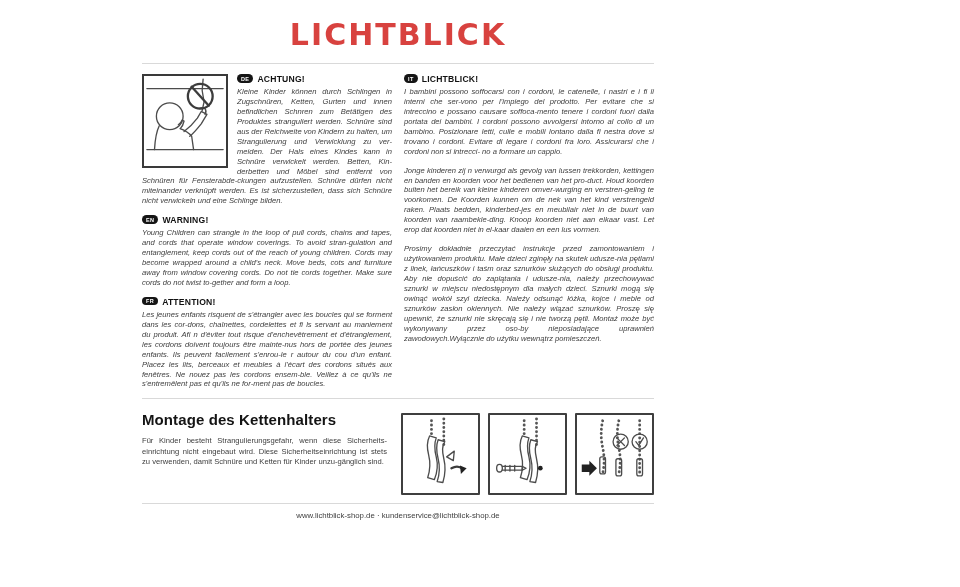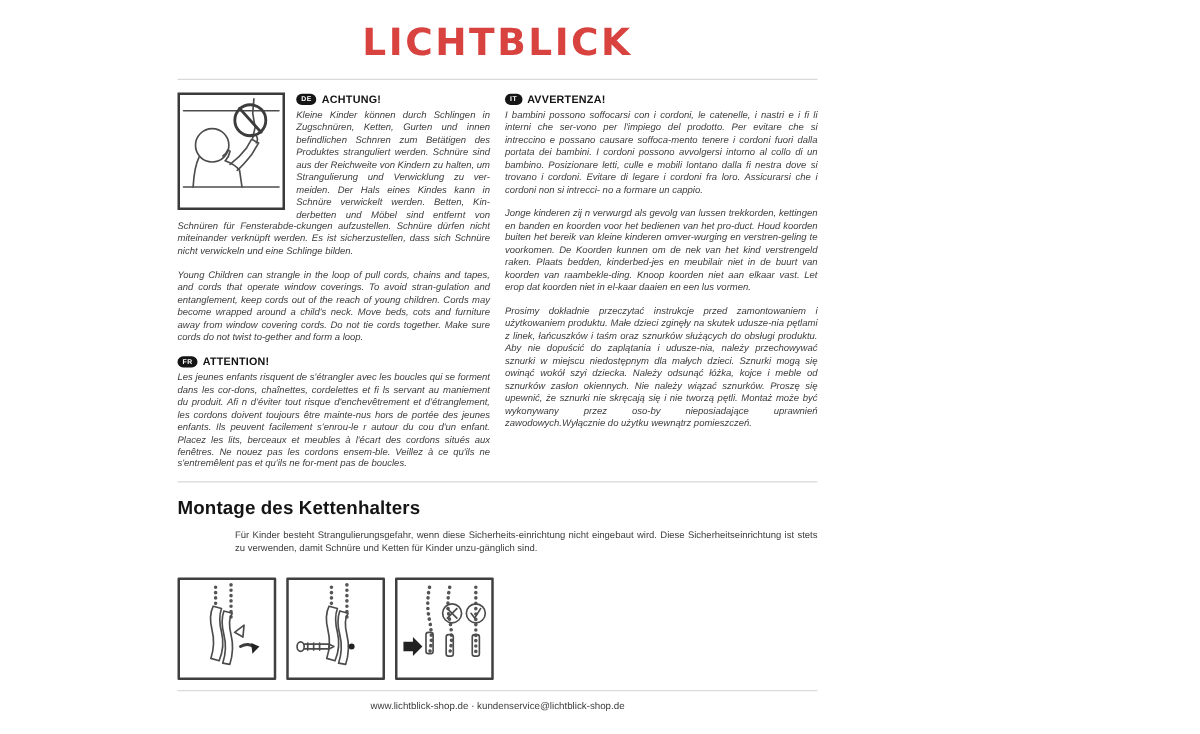--- a/index.html
+++ b/index.html
@@ -7,33 +7,33 @@
   .page { width: 796px; height: 587px; background: #fff; overflow: hidden; }
   .sheet { width: 512px; margin: 0 auto; padding-top: 20px; }
 
   .logo { text-align: center; font-family: "DejaVu Sans", sans-serif; font-weight: bold; font-size: 30px; letter-spacing: 2px; color: #d8423f; line-height: 1; }
   .rule { border: none; border-top: 1px solid #d9d9d9; margin: 0; }
   .rule-top { margin-top: 13px; }
 
   .cols { display: flex; gap: 12px; margin-top: 10px; }
   .col { flex: 1 1 0; min-width: 0; }
 
-  .warn-head { display: flex; align-items: flex-end; gap: 4px; margin: 0 0 3px 0; }
+  .warn-head { display: flex; align-items: flex-start; gap: 4px; margin: 0 0 3px 0; }
   .warn-sec { margin-bottom: 9px; }
   .lang-badge { display: inline-block; background: #151515; color: #fff; font-size: 5.5px; font-weight: bold; letter-spacing: 0.4px; padding: 1.5px 4px 1px 4px; border-radius: 8px; line-height: 1.1; }
   .warn-title { font-size: 8.6px; font-weight: bold; color: #111; letter-spacing: 0.2px; }
   .warn-body { font-size: 7.6px; line-height: 1.31; color: #3d3d3d; text-align: justify; font-style: italic; }
 
   .fig-box { float: left; width: 86px; height: 94px; border: 2px solid #3a3a3a; margin: 0 9px 4px 0; background: #fff; }
   .fig-box svg { display: block; width: 100%; height: 100%; }
 
-  .montage { display: flex; gap: 14px; margin-top: 10px; margin-bottom: 8px; flex-direction: column; }
+  .montage { display: flex; gap: 14px; margin-top: 10px; margin-bottom: 8px; }
   .montage-text { flex: 1 1 0; }
   .montage-title { font-size: 15px; font-weight: bold; color: #141414; margin: 2px 0 8px 0; letter-spacing: 0.1px; }
-  .montage-body { font-size: 7.6px; line-height: 1.35; color: #3d3d3d; text-align: justify; margin-left: 46px; }
+  .montage-body { font-size: 7.6px; line-height: 1.35; color: #3d3d3d; text-align: justify; }
   .montage-figs { display: flex; gap: 8px; align-items: flex-start; padding-top: 4px; }
   .montage-fig { width: 79px; height: 82px; border: 2px solid #3f3f3f; border-radius: 1px; background: #fff; }
   .montage-fig svg { display: block; width: 100%; height: 100%; }
 
   .footer { text-align: center; margin-top: 6px; font-size: 7.8px; color: #3d3d3d; line-height: 1.5; }
   .footer .co { font-weight: bold; color: #222; }
 
   .sketch { stroke: #4c4c4c; fill: none; stroke-width: 1.4; stroke-linecap: round; stroke-linejoin: round; }
   .sketch-thick { stroke: #3c3c3c; fill: none; stroke-width: 2.4; stroke-linecap: round; }
   .beads { stroke: #555; fill: none; stroke-width: 3; stroke-dasharray: 0.1 4.4; stroke-linecap: round; }
@@ -68,37 +68,41 @@
             </svg>
           </div>
           <div class="warn-head">
             <span class="lang-badge">DE</span>
             <span class="warn-title">ACHTUNG!</span>
           </div>
           <p class="warn-body">Kleine Kinder können durch Schlingen in Zugschnüren, Ketten, Gurten und innen befindlichen Schnren zum Betätigen des Produktes stranguliert werden. Schnüre sind aus der Reichweite von Kindern zu halten, um Strangulierung und Verwicklung zu ver-meiden. Der Hals eines Kindes kann in Schnüre verwickelt werden. Betten, Kin-derbetten und Möbel sind entfernt von Schnüren für Fensterabde-ckungen aufzustellen. Schnüre dürfen nicht miteinander verknüpft werden. Es ist sicherzustellen, dass sich Schnüre nicht verwickeln und eine Schlinge bilden.</p>
         </div>
 
         <div class="warn-sec">
+          <div class="warn-head">
+            <span class="lang-badge">EN</span>
+            <span class="warn-title">WARNING!</span>
+          </div>
           <p class="warn-body">Young Children can strangle in the loop of pull cords, chains and tapes, and cords that operate window coverings. To avoid stran-gulation and entanglement, keep cords out of the reach of young children. Cords may become wrapped around a child's neck. Move beds, cots and furniture away from window covering cords. Do not tie cords together. Make sure cords do not twist to-gether and form a loop.</p>
         </div>
 
         <div class="warn-sec">
           <div class="warn-head">
             <span class="lang-badge">FR</span>
             <span class="warn-title">ATTENTION!</span>
           </div>
           <p class="warn-body">Les jeunes enfants risquent de s'étrangler avec les boucles qui se forment dans les cor-dons, chaînettes, cordelettes et fi ls servant au maniement du produit. Afi n d'éviter tout risque d'enchevêtrement et d'étranglement, les cordons doivent toujours être mainte-nus hors de portée des jeunes enfants. Ils peuvent facilement s'enrou-le r autour du cou d'un enfant. Placez les lits, berceaux et meubles à l'écart des cordons situés aux fenêtres. Ne nouez pas les cordons ensem-ble. Veillez à ce qu'ils ne s'entremêlent pas et qu'ils ne for-ment pas de boucles.</p>
         </div>
       </div>
 
       <div class="col">
         <div class="warn-sec">
           <div class="warn-head">
             <span class="lang-badge">IT</span>
-            <span class="warn-title">AVVERTENZA!</span>
+            <span class="warn-title">LICHTBLICK!</span>
           </div>
           <p class="warn-body">I bambini possono soffocarsi con i cordoni, le catenelle, i nastri e i fi li interni che ser-vono per l'impiego del prodotto. Per evitare che si intreccino e possano causare soffoca-mento tenere i cordoni fuori dalla portata dei bambini. I cordoni possono avvolgersi intorno al collo di un bambino. Posizionare letti, culle e mobili lontano dalla fi nestra dove si trovano i cordoni. Evitare di legare i cordoni fra loro. Assicurarsi che i cordoni non si intrecci- no a formare un cappio.</p>
         </div>
 
         <div class="warn-sec">
           <p class="warn-body">Jonge kinderen zij n verwurgd als gevolg van lussen trekkorden, kettingen en banden en koorden voor het bedienen van het pro-duct. Houd koorden buiten het bereik van kleine kinderen omver-wurging en verstren-geling te voorkomen. De Koorden kunnen om de nek van het kind verstrengeld raken. Plaats bedden, kinderbed-jes en meubilair niet in de buurt van koorden van raambekle-ding. Knoop koorden niet aan elkaar vast. Let erop dat koorden niet in el-kaar daaien en een lus vormen.</p>
         </div>
 
         <div class="warn-sec">
           <p class="warn-body">Prosimy dokładnie przeczytać instrukcje przed zamontowaniem i użytkowaniem produktu. Małe dzieci zginęły na skutek udusze-nia pętlami z linek, łańcuszków i taśm oraz sznurków służących do obsługi produktu. Aby nie dopuścić do zaplątania i udusze-nia, należy przechowywać sznurki w miejscu niedostępnym dla małych dzieci. Sznurki mogą się owinąć wokół szyi dziecka. Należy odsunąć łóżka, kojce i meble od sznurków zasłon okiennych. Nie należy wiązać sznurków. Proszę się upewnić, że sznurki nie skręcają się i nie tworzą pętli. Montaż może być wykonywany przez oso-by nieposiadające uprawnień zawodowych.Wyłącznie do użytku wewnątrz pomieszczeń.</p>

